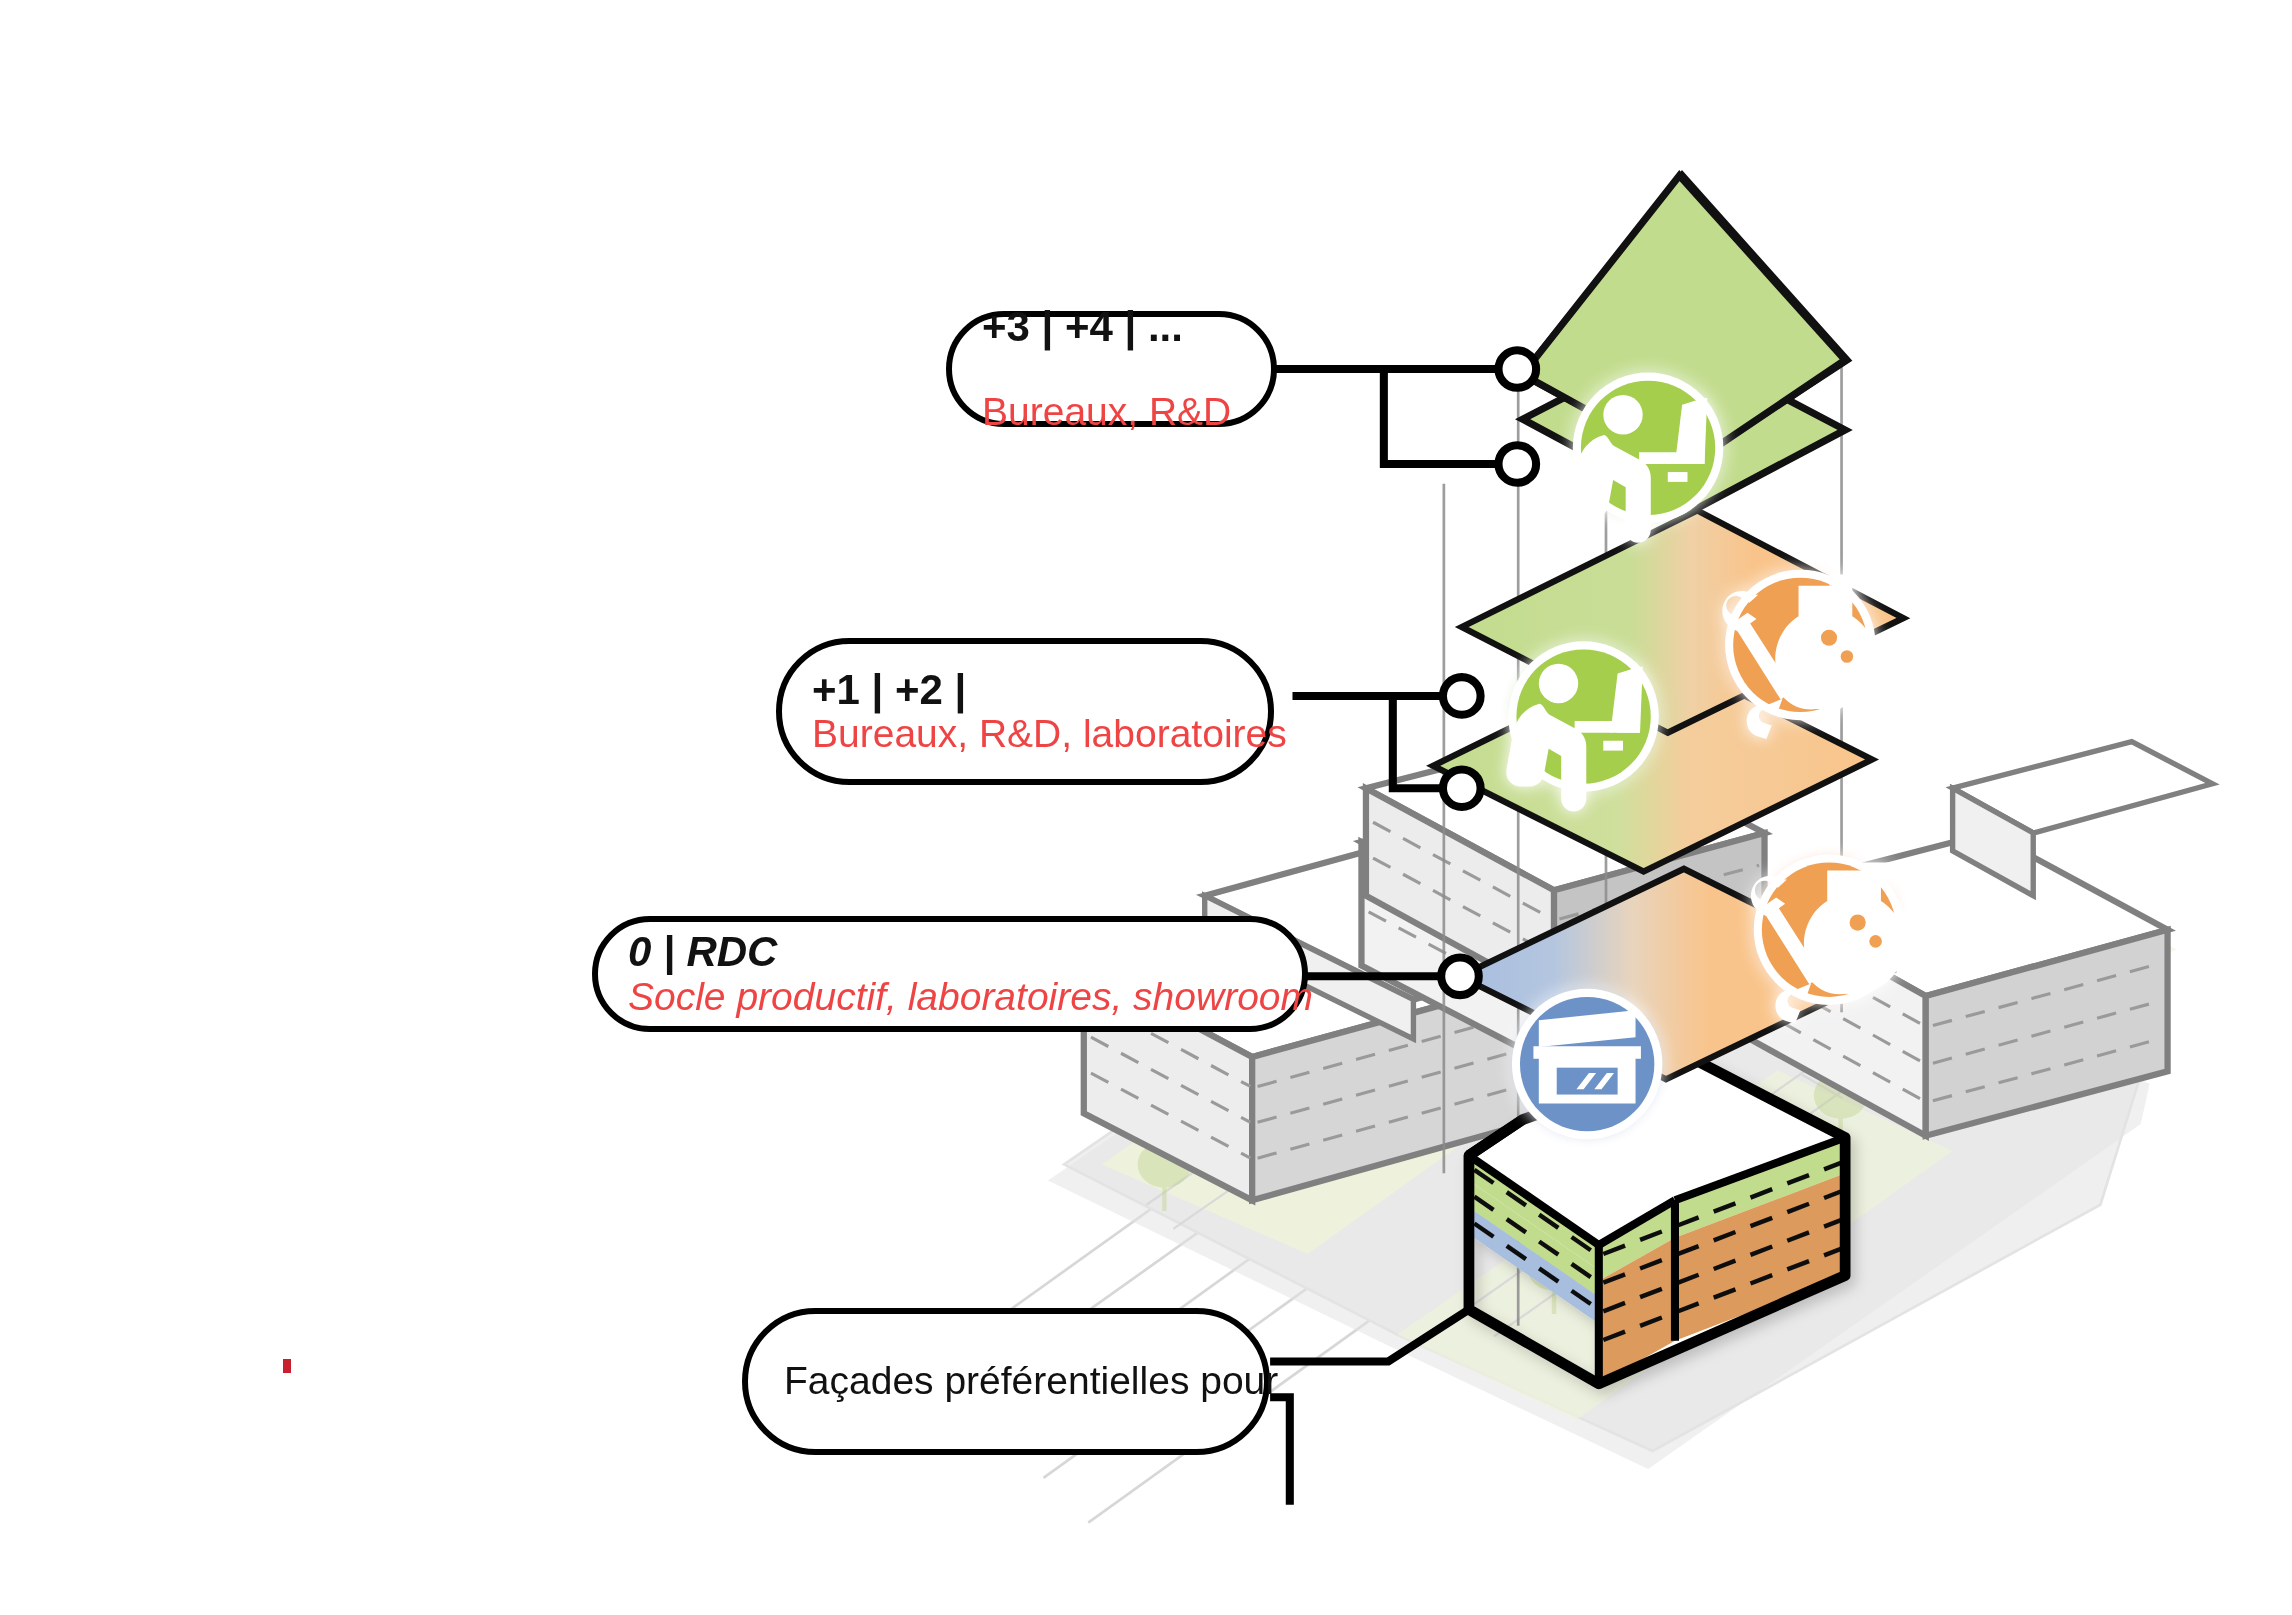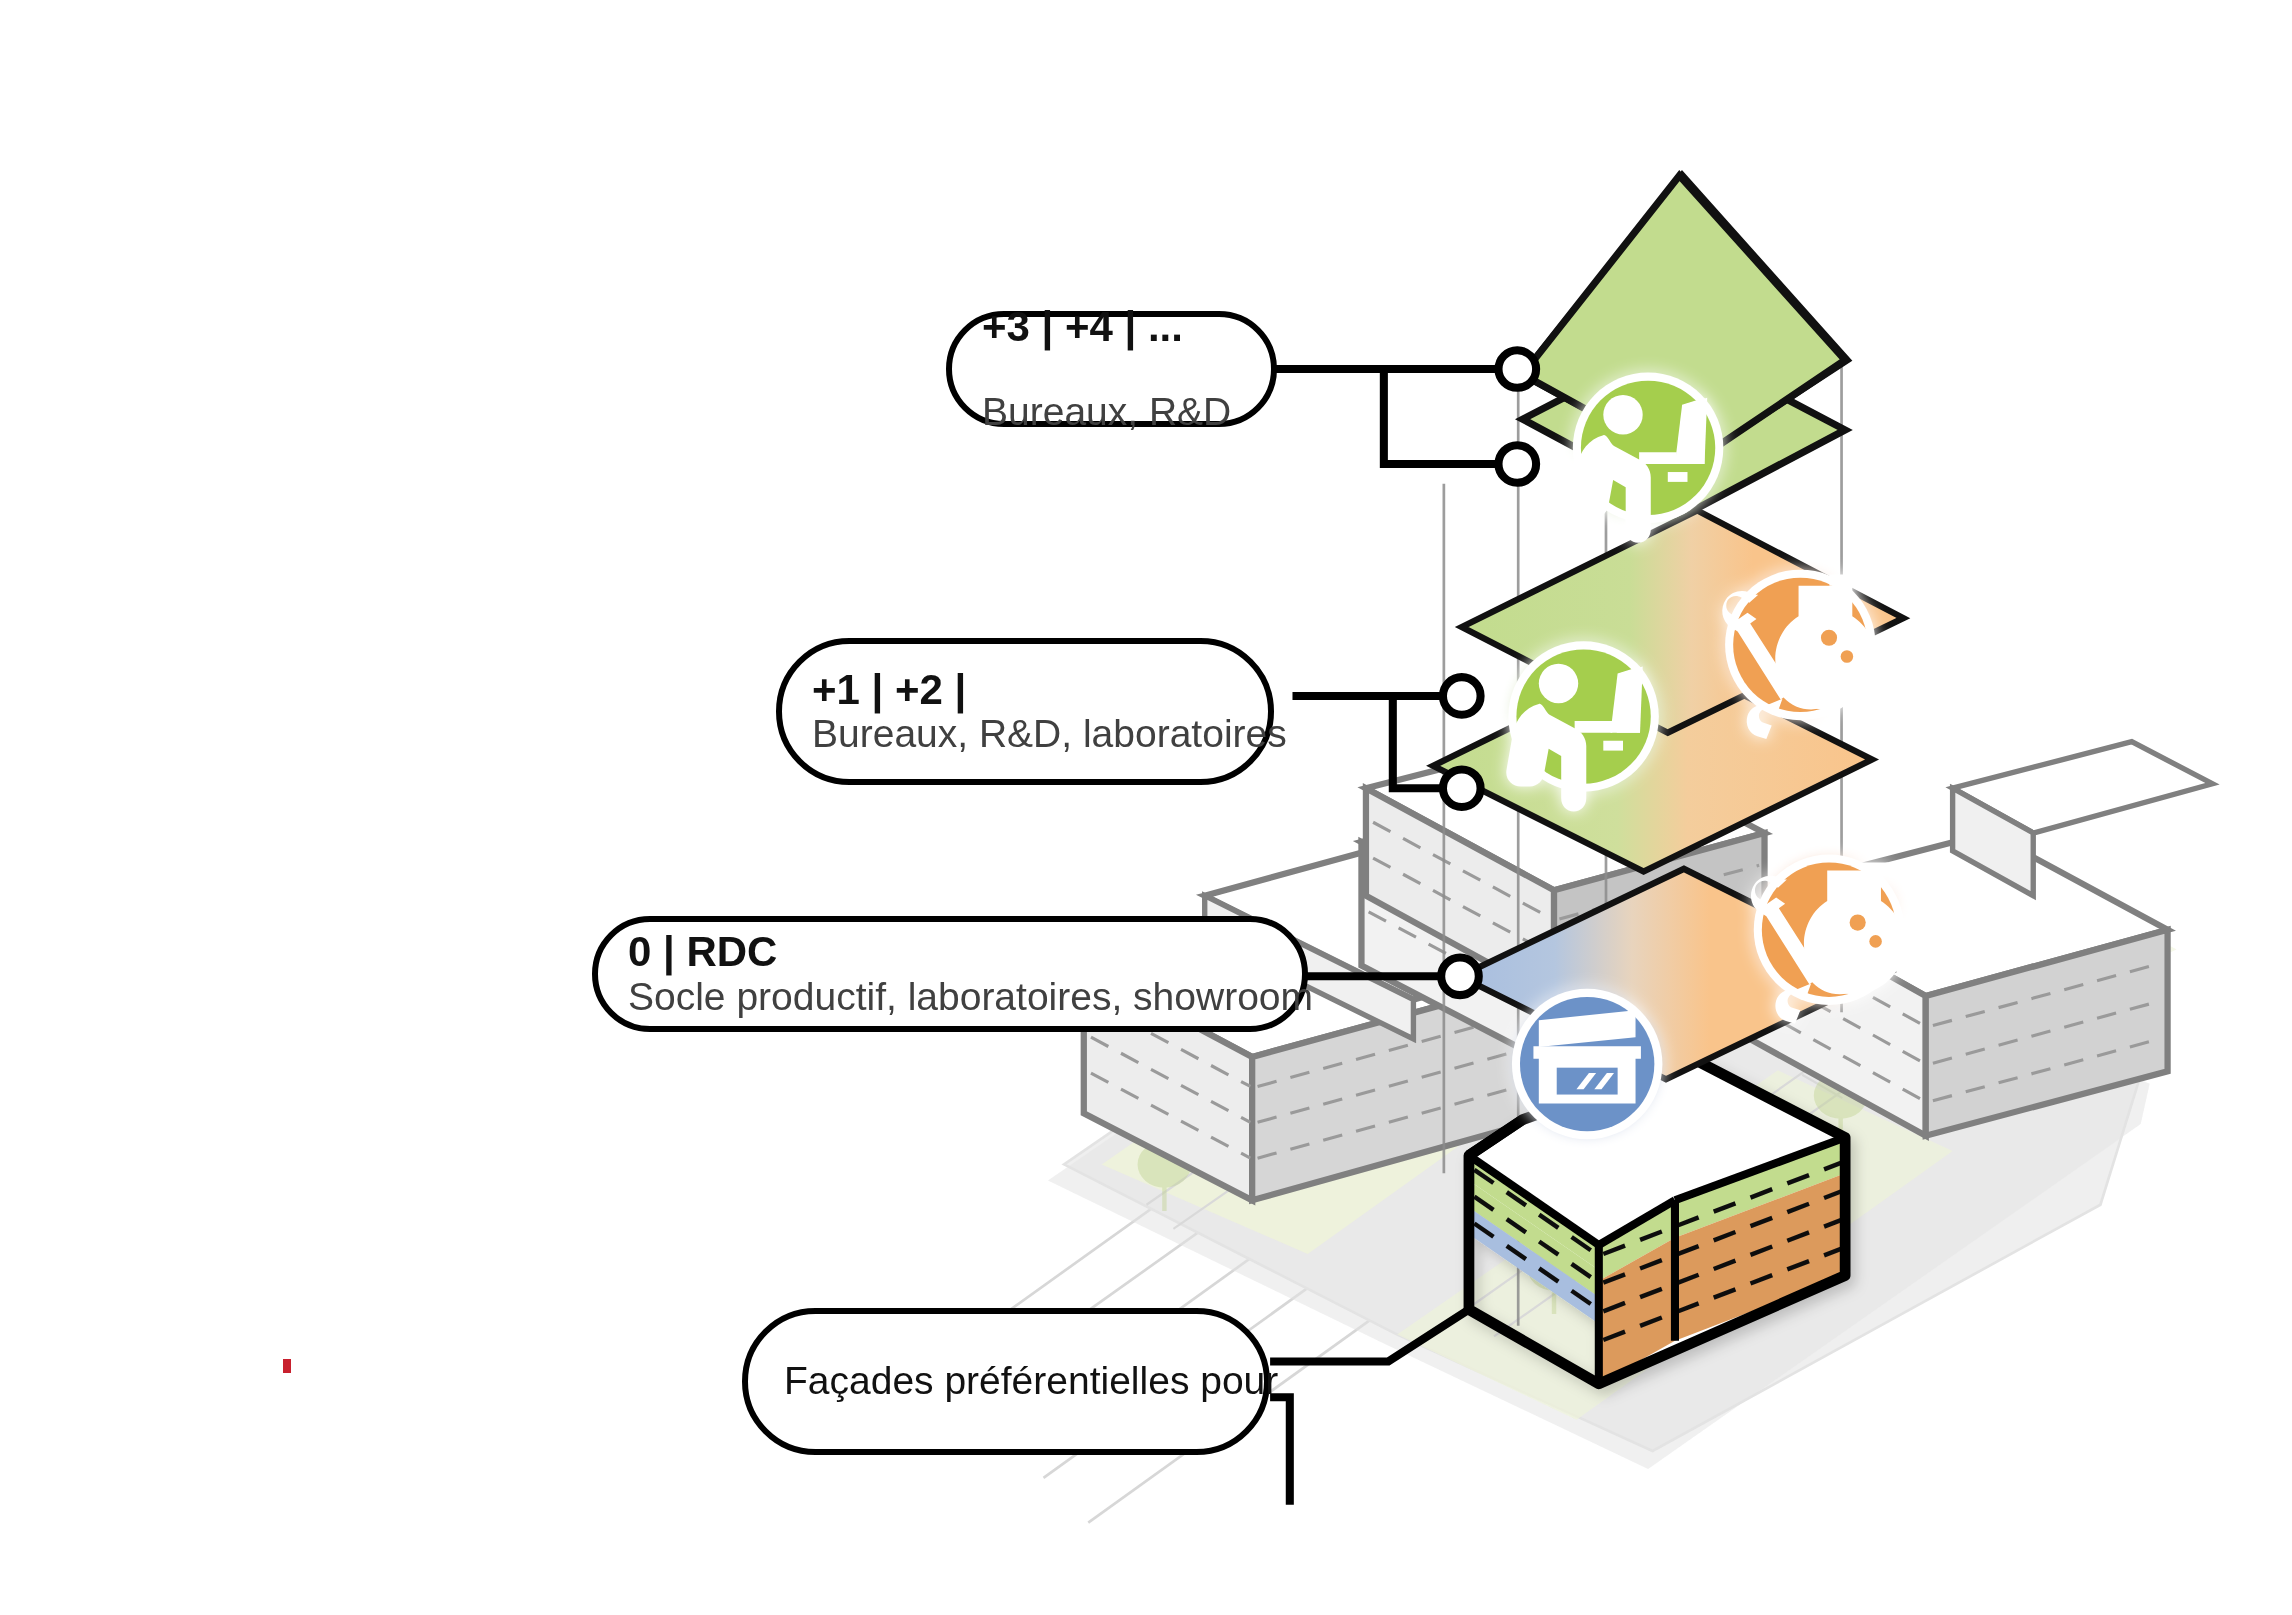--- a/index.html
+++ b/index.html
@@ -4,26 +4,26 @@
 <style>
   html,body{margin:0;padding:0;background:#ffffff;}
   body{width:2293px;height:1616px;overflow:hidden;
        font-family:"Liberation Sans", sans-serif;}
   #stage{position:relative;width:2293px;height:1616px;background:#fff;}
   #scene{position:absolute;inset:0;}
   .cbox{position:absolute;box-sizing:border-box;background:#fff;border:6.3px solid #000;
         border-radius:895px;display:flex;flex-direction:column;justify-content:center;
         padding:9px 30px;z-index:40;}
   .cbox .l1{font-size:42px;font-weight:bold;color:#111;line-height:1.08;white-space:nowrap;}
-  .cbox .l2{font-size:39px;color:#404040;line-height:1.12;white-space:nowrap;}
+  .cbox .l2{font-size:39px;color:#ef4444;line-height:1.12;white-space:nowrap;}
   .cbox .l3{font-size:39px;color:#111;line-height:1.30;white-space:nowrap;}
   .accent{color:#4878b4;font-weight:bold;}
   #b1{left:946px;top:311px;width:331px;height:116px;gap:40px;}
   #b2{left:776px;top:638px;width:498px;height:147px;}
-  #b3{left:592px;top:916px;width:716px;height:116px;}
+  #b3{left:592px;top:916px;width:716px;height:116px;font-style:italic;}
   #b4{left:742px;top:1308px;width:528px;height:147px;padding:22px 36px;}
   .reddot{position:absolute;left:283px;top:1359px;width:8px;height:14.3px;background:#c8202e;z-index:60;}
 </style>
 </head>
 <body>
 
 <div id="stage">
 
   <svg id="scene" viewBox="0 0 2560 1804">
     <defs>

